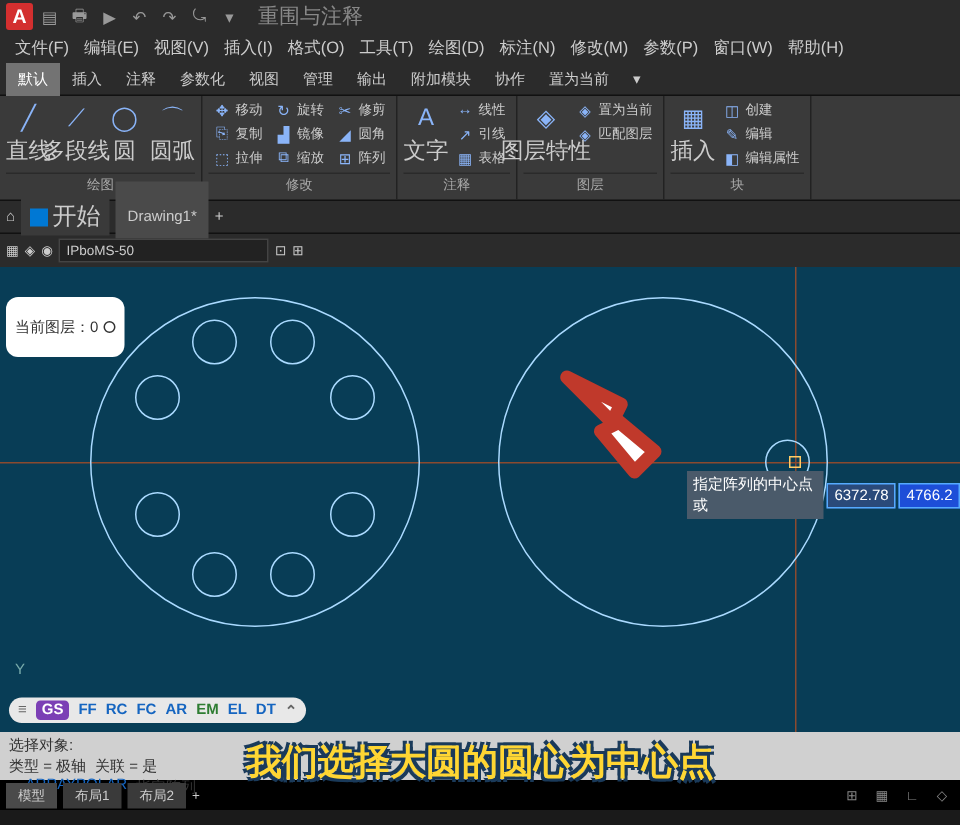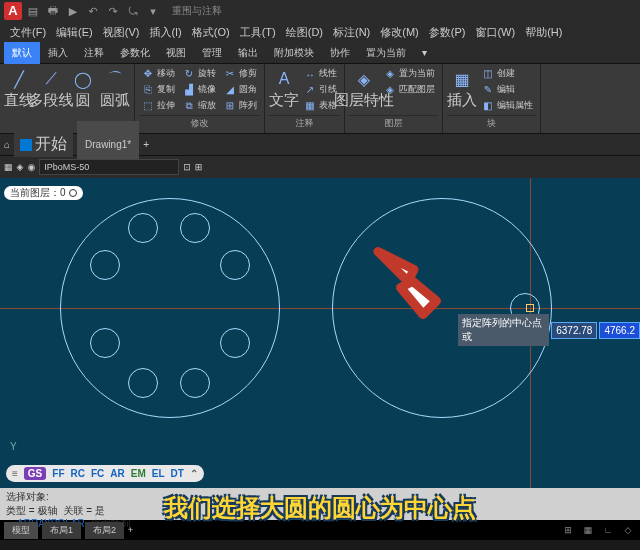--- a/index.html
+++ b/index.html
@@ -1,45 +1,45 @@
 <!DOCTYPE html>
 <html><head>
 <meta charset="utf-8">
 <style>
 *{margin:0;padding:0;box-sizing:border-box;font-family:"Microsoft YaHei",sans-serif;user-select:none}
 body{width:640px;height:550px;background:#1a1a1a;color:#ccc;font-size:10px;overflow:hidden;position:relative}
 .titlebar{height:22px;background:#2b2b2b;display:flex;align-items:center;padding:0 4px;gap:4px}
 .logo{width:18px;height:18px;background:#d32f2f;border-radius:2px;color:#fff;font-weight:bold;text-align:center;line-height:18px;font-size:13px}
 .title-icons{display:flex;gap:6px;align-items:center}
 .title-icons span{width:14px;height:14px;display:flex;align-items:center;justify-content:center;color:#999;font-size:11px}
-.title-search{margin-left:8px;color:#888;font-size:10px}
-.menubar{height:20px;background:#2b2b2b;display:flex;align-items:center;padding:0 6px;gap:2px;font-size:11px}
+.title-search{margin-left:8px;color:#888;font-size:14px}
+.menubar{height:20px;background:#2b2b2b;display:flex;padding:0 6px;gap:2px;font-size:11px}
 .menubar span{padding:2px 4px;cursor:pointer}
 .ribbon-tabs{height:22px;background:#2b2b2b;display:flex;align-items:center;padding:0 4px;gap:0;font-size:10px;border-bottom:1px solid #111}
 .ribbon-tabs span{padding:4px 8px;cursor:pointer}
-.ribbon-tabs .active{background:#3b82f6;color:#fff}
+.ribbon-tabs .active{background:#737373;color:#fff}
 .ribbon{height:70px;background:#3a3a3a;display:flex;border-bottom:1px solid #111}
 .panel{border-right:1px solid #222;padding:2px 4px;display:flex;flex-direction:column;justify-content:space-between}
 .panel-body{display:flex;gap:2px;flex:1;align-items:flex-start}
 .panel-label{text-align:center;font-size:9px;color:#aaa;padding:1px 0;border-top:1px solid #2a2a2a}
 .tool-big{width:30px;display:flex;flex-direction:column;align-items:center;gap:1px;padding:2px;cursor:pointer}
 .tool-big .ico{width:22px;height:22px;display:flex;align-items:center;justify-content:center;font-size:16px;color:#8ab4f8}
 .tool-big .lbl{font-size:15px;color:#ccc;white-space:nowrap}
 .tool-col{display:flex;flex-direction:column;gap:1px}
 .tool-sm{display:flex;align-items:center;gap:3px;padding:1px 3px;font-size:9px;cursor:pointer;white-space:nowrap}
 .tool-sm .ico{width:12px;height:12px;font-size:10px;color:#8ab4f8;text-align:center}
 .doctabs{height:22px;background:#2b2b2b;display:flex;align-items:center;padding:0 4px;gap:4px;border-bottom:1px solid #111}
 .start-btn{background:#3a3a3a;padding:2px 6px;display:flex;align-items:center;gap:3px;font-size:16px}
 .win-icon{width:12px;height:12px;background:#0078d4}
 .doc-tab{background:#4a4a4a;padding:18px 8px;font-size:10px}
 .propbar{height:22px;background:#2b2b2b;display:flex;align-items:center;padding:0 4px;gap:4px;font-size:9px}
 .propbar .field{background:#222;padding:2px 4px;border:1px solid #444;min-width:80px}
 .propbar .long{flex:1;max-width:140px}
 .canvas{position:relative;background:#083d56;height:310px;overflow:hidden}
-.layer-pill{position:absolute;top:8px;left:4px;background:#fff;color:#333;padding:0 6px;border-radius:8px;font-size:10px;display:flex;align-items:center;gap:3px}
+.layer-pill{position:absolute;top:20px;left:4px;background:#fff;color:#333;padding:13px 6px;border-radius:8px;font-size:10px;display:flex;align-items:center;gap:3px}
 .layer-pill .dot{width:8px;height:8px;border:1px solid #333;border-radius:50%}
 .cross-h{position:absolute;top:130px;left:0;right:0;height:1px;background:#8a4a2f}
 .cross-v{position:absolute;top:0;bottom:0;left:530px;width:1px;background:#8a4a2f}
 .circ{position:absolute;border:1px solid #aadaff;border-radius:50%}
 .axis-lbl{position:absolute;color:#7aa;font-size:10px}
 .arrow{position:absolute;top:60px;left:360px;width:90px;height:90px}
 .arrow svg{width:100%;height:100%}
 .prompt{position:absolute;top:136px;left:458px;display:flex;align-items:center;gap:2px;font-size:10px}
 .prompt .txt{background:#4a5a6a;color:#fff;padding:2px 4px}
 .prompt .val{background:#1d4ed8;color:#fff;padding:2px 4px;border:1px solid #5af}
@@ -118,20 +118,21 @@
         </div>
       <div class="tool-big">
           <div class="ico">◯</div>
           <div class="lbl">圆</div>
         </div>
       <div class="tool-big">
           <div class="ico">⌒</div>
           <div class="lbl">圆弧</div>
         </div>
     </div>
+    <div class="panel-label">绘图</div>
   </div>
   <div class="panel">
     <div class="panel-body">
       <div class="tool-col">
         <div class="tool-sm">
             <span class="ico">✥</span>
             <span>移动</span>
           </div>
         <div class="tool-sm">
             <span class="ico">⎘</span>

